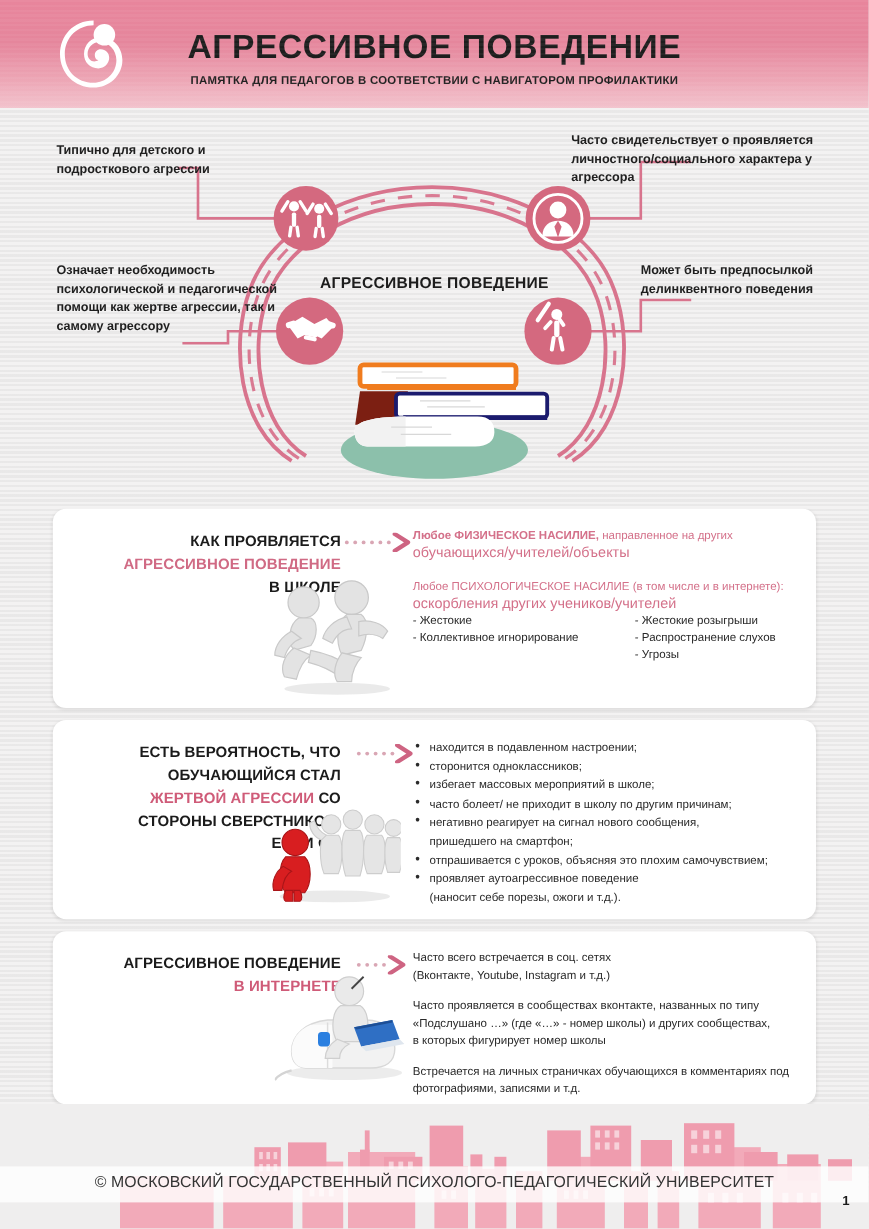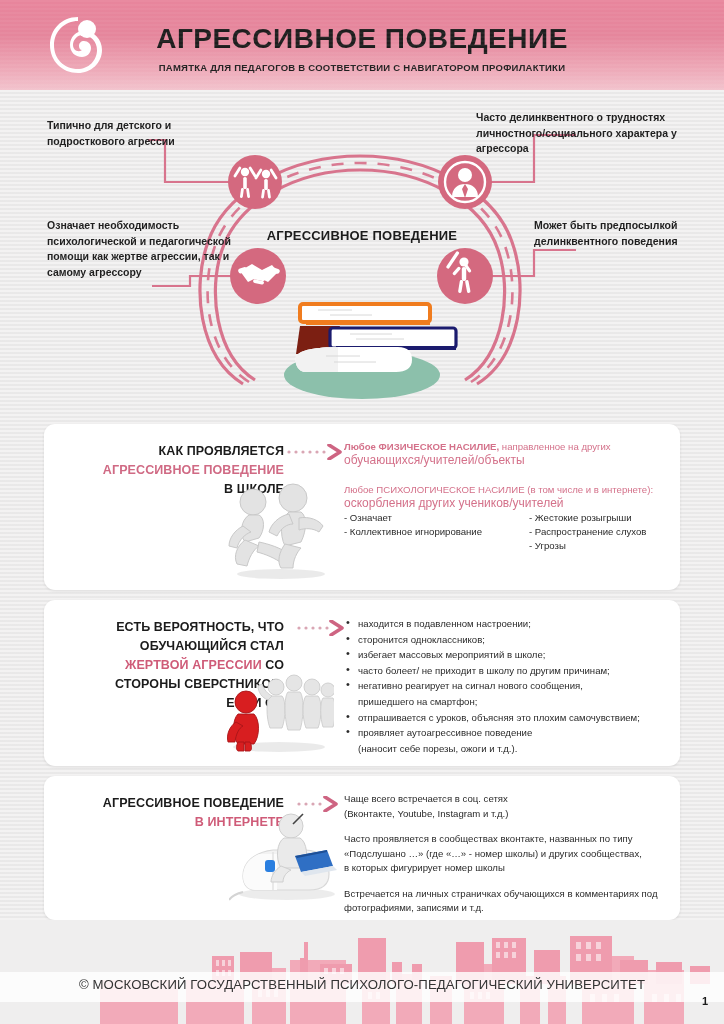--- a/index.html
+++ b/index.html
@@ -218,21 +218,21 @@
         <line x1="350" y1="244" x2="392" y2="244"></line>
         <line x1="356" y1="249" x2="404" y2="249"></line>
         <line x1="326" y1="266" x2="360" y2="266"></line>
         <line x1="334" y1="272" x2="376" y2="272"></line>
       </g>
     </g>
   </svg>
 
   <div class="callout c-tl">Типично для детского и подросткового агрессии</div>
   <div class="callout c-bl">Означает необходимость психологической и педагогической помощи как жертве агрессии, так и самому агрессору</div>
-  <div class="callout c-tr">Часто делинквентного о трудностях личностного/социального характера у агрессора</div>
+  <div class="callout c-tr">Часто свидетельствует о проявляется личностного/социального характера у агрессора</div>
   <div class="callout c-br">Может быть предпосылкой делинквентного поведения</div>
   <div class="diagram-center-label">АГРЕССИВНОЕ ПОВЕДЕНИЕ</div>
 </div>
 
 <div class="card" id="card1">
   <div class="card-left">
     <div class="card-title">
       <div>КАК ПРОЯВЛЯЕТСЯ</div>
       <div class="hl">АГРЕССИВНОЕ ПОВЕДЕНИЕ</div>
       <div>В ШКОЛЕ</div>
@@ -276,21 +276,21 @@
       <b>Любое ФИЗИЧЕСКОЕ НАСИЛИЕ,</b><span> направленное на других</span>
     </div>
     <div class="sec-sub">обучающихся/учителей/объекты</div>
 
     <div class="sec-head" style="margin-top:16px;">
       <span>Любое ПСИХОЛОГИЧЕСКОЕ НАСИЛИЕ (в том числе и в интернете):</span>
     </div>
     <div class="sec-sub">оскорбления других учеников/учителей</div>
     <div class="two-col">
       <div class="col" style="width:185px;">
-        <div>- Означает</div>
+        <div>- Жестокие</div>
         <div>- Коллективное игнорирование</div>
       </div>
       <div class="col">
         <div>- Жестокие розыгрыши</div>
         <div>- Распространение слухов</div>
         <div>- Угрозы</div>
       </div>
     </div>
   </div>
 </div>
@@ -396,21 +396,21 @@
         <path d="M52 64 C46 68 42 74 42 80 L54 80 C54 74 58 70 62 68 Z"></path>
       </g>
       <path d="M66 54 L98 48 L104 64 L72 70 Z" fill="#2f6fc4"></path>
       <path d="M66 54 L98 48 L98 50 L68 56 Z" fill="#1d4f96"></path>
       <path d="M72 70 L104 64 L108 68 L76 74 Z" fill="#dfe6ee"></path>
       <line x1="64" y1="22" x2="74" y2="12" stroke="#444" stroke-width="1.6"></line>
     </svg>
   </div>
 
   <div class="card-right">
-    <div class="para" style="white-space:pre-line">Чаще всего встречается в соц. сетях
+    <div class="para" style="white-space:pre-line">Часто всего встречается в соц. сетях
 (Вконтакте, Youtube, Instagram и т.д.)</div>
     <div class="para" style="white-space:pre-line">Часто проявляется в сообществах вконтакте, названных по типу
 «Подслушано …» (где «…» - номер школы) и других сообществах,
 в которых фигурирует номер школы</div>
     <div class="para" style="white-space:pre-line">Встречается на личных страничках обучающихся в комментариях под
 фотографиями, записями и т.д.</div>
   </div>
 </div>
 
 <div class="footer">

